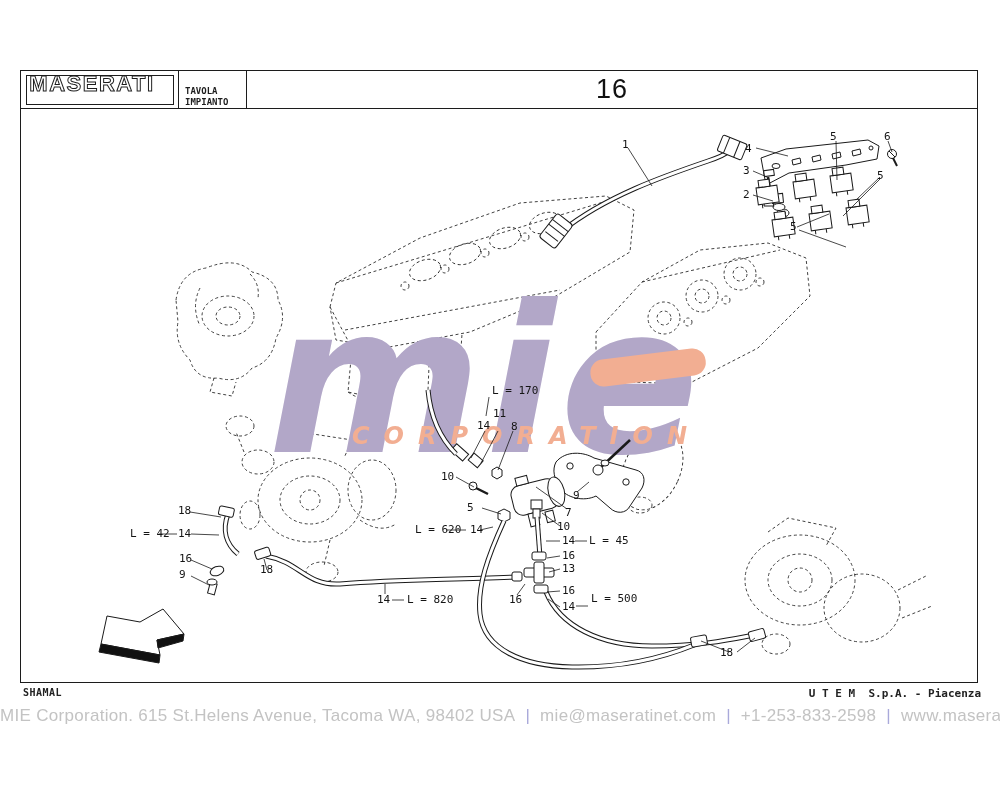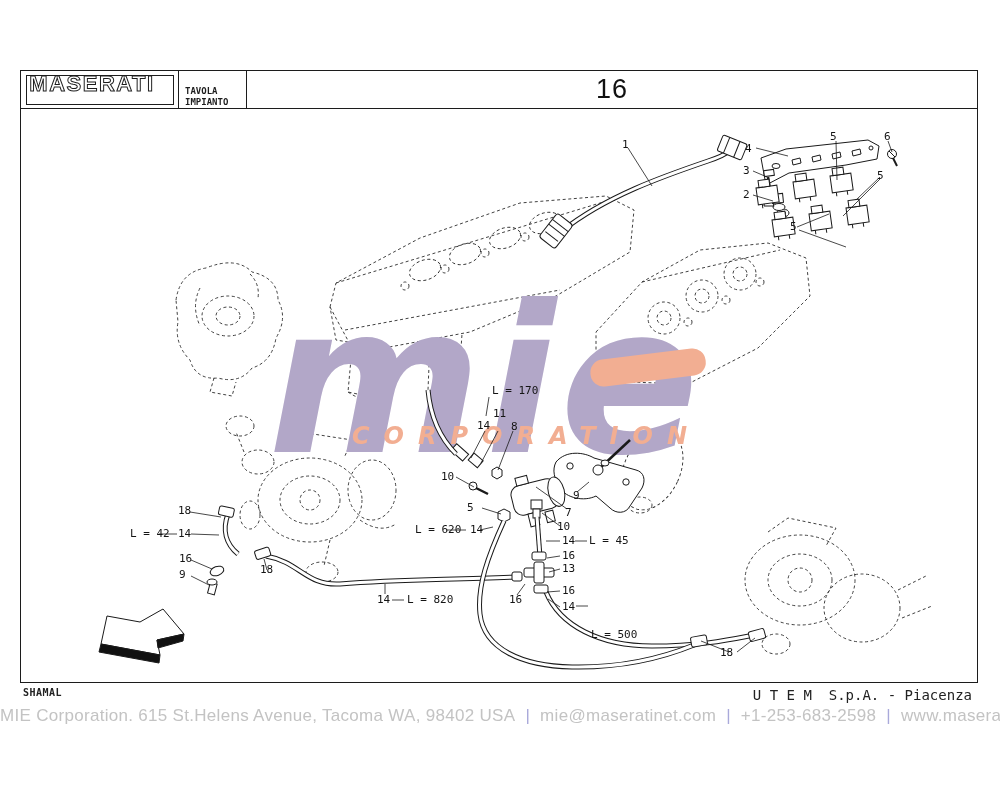--- a/index.html
+++ b/index.html
@@ -13,21 +13,21 @@
   #logo-box{border:1.5px solid #1c1c1c;width:146px;height:28px;display:flex;align-items:center;justify-content:center;}
   #title-it{width:324px;border-right:1.5px solid #1c1c1c;padding-left:9px;font-size:13px;letter-spacing:1px;color:#1e1e1e;}
   #title-en{width:313px;border-right:1.5px solid #1c1c1c;padding-left:9px;font-size:13px;letter-spacing:1px;color:#1e1e1e;}
   #tavola-cell{width:61px;border-right:1.5px solid #1c1c1c;flex-direction:column;justify-content:flex-end;align-items:flex-start;padding-left:6px;
     font-family:"DejaVu Sans Mono",monospace;font-size:9px;font-weight:bold;color:#1e1e1e;line-height:11px;}
   #num-cell{flex:1;justify-content:center;font-size:27px;color:#111;font-weight:500;letter-spacing:1px;}
   
   .lbl{position:absolute;font-family:"DejaVu Sans Mono",monospace;font-size:11px;line-height:11px;color:#141414;white-space:pre;}
   
   #shamal{position:absolute;left:23px;top:687px;font-family:"DejaVu Sans Mono",monospace;font-size:10px;font-weight:bold;color:#222;letter-spacing:.5px;}
-  #utem{position:absolute;right:28px;top:687px;font-family:"DejaVu Sans Mono",monospace;font-size:14px;font-weight:normal;color:#222;white-space:pre;}
+  #utem{position:absolute;right:19px;top:687px;font-family:"DejaVu Sans Mono",monospace;font-size:11px;font-weight:bold;color:#222;white-space:pre;}
   #footer-line{position:absolute;left:0;top:706px;width:1000px;text-align:center;font-size:17px;color:#c3c3c3;letter-spacing:.3px;white-space:nowrap;}
   #footer-line .sep{color:#a9a9da;padding:0 10px;}
   svg{position:absolute;left:0;top:0;}
   text{user-select:none;}
 </style>
 </head>
 <body>
 
 <div id="page">
 
@@ -323,28 +323,28 @@
   <div class="lbl" style="left:470px;top:524px">14</div>
   <div class="lbl" style="left:562px;top:535px">14</div>
   <div class="lbl" style="left:589px;top:535px">L = 45</div>
   <div class="lbl" style="left:562px;top:550px">16</div>
   <div class="lbl" style="left:562px;top:563px">13</div>
   <div class="lbl" style="left:562px;top:585px">16</div>
   <div class="lbl" style="left:509px;top:594px">16</div>
   <div class="lbl" style="left:377px;top:594px">14</div>
   <div class="lbl" style="left:407px;top:594px">L = 820</div>
   <div class="lbl" style="left:562px;top:601px">14</div>
-  <div class="lbl" style="left:591px;top:629px">L = 500</div>
+  <div class="lbl" style="left:591px;top:593px">L = 500</div>
   <div class="lbl" style="left:178px;top:505px">18</div>
   <div class="lbl" style="left:130px;top:528px">L = 42</div>
   <div class="lbl" style="left:178px;top:528px">14</div>
   <div class="lbl" style="left:179px;top:553px">16</div>
   <div class="lbl" style="left:179px;top:569px">9</div>
   <div class="lbl" style="left:260px;top:564px">18</div>
   <div class="lbl" style="left:720px;top:647px">18</div>
 
   <div id="shamal">SHAMAL</div>
   <div id="utem">U T E M  S.p.A. - Piacenza</div>
   <div id="footer-line">
-    <span>MIE Corporation. 615 St.Helens Avenue, Tacoma WA, 98402 USA</span><span class="sep">|</span><span>mie@maseratinet.com</span><span class="sep">|</span><span>+1-253-683-2598</span><span class="sep">|</span><span>www.maseratinet.com</span>
+    <span>MIE Corporation. 615 St.Helens Avenue, Tacoma WA, 98402 USA</span><span class="sep">|</span><span>mie@maseratinet.com</span><span class="sep">|</span><span>+1-253-833-2598</span><span class="sep">|</span><span>www.maseratinet.com</span>
   </div>
 
 </div>
 
 </body></html>

